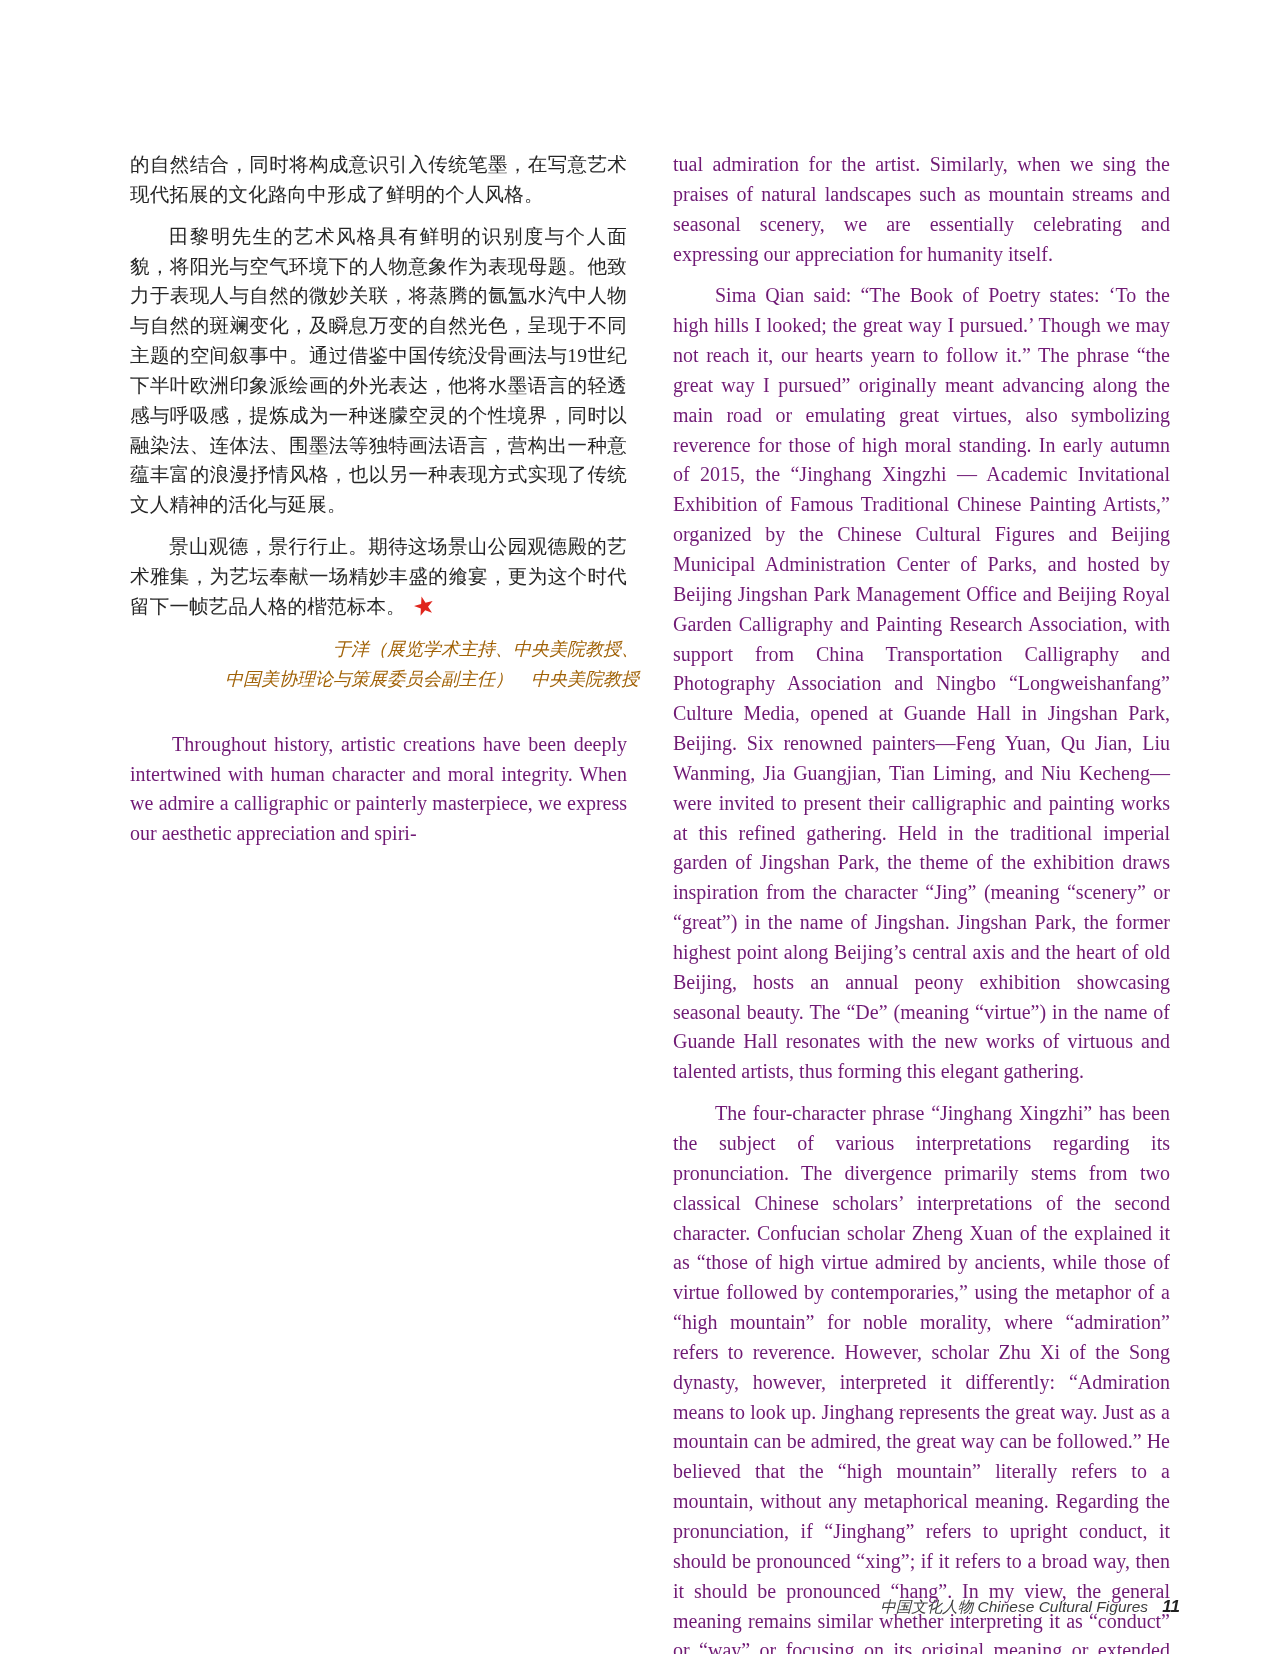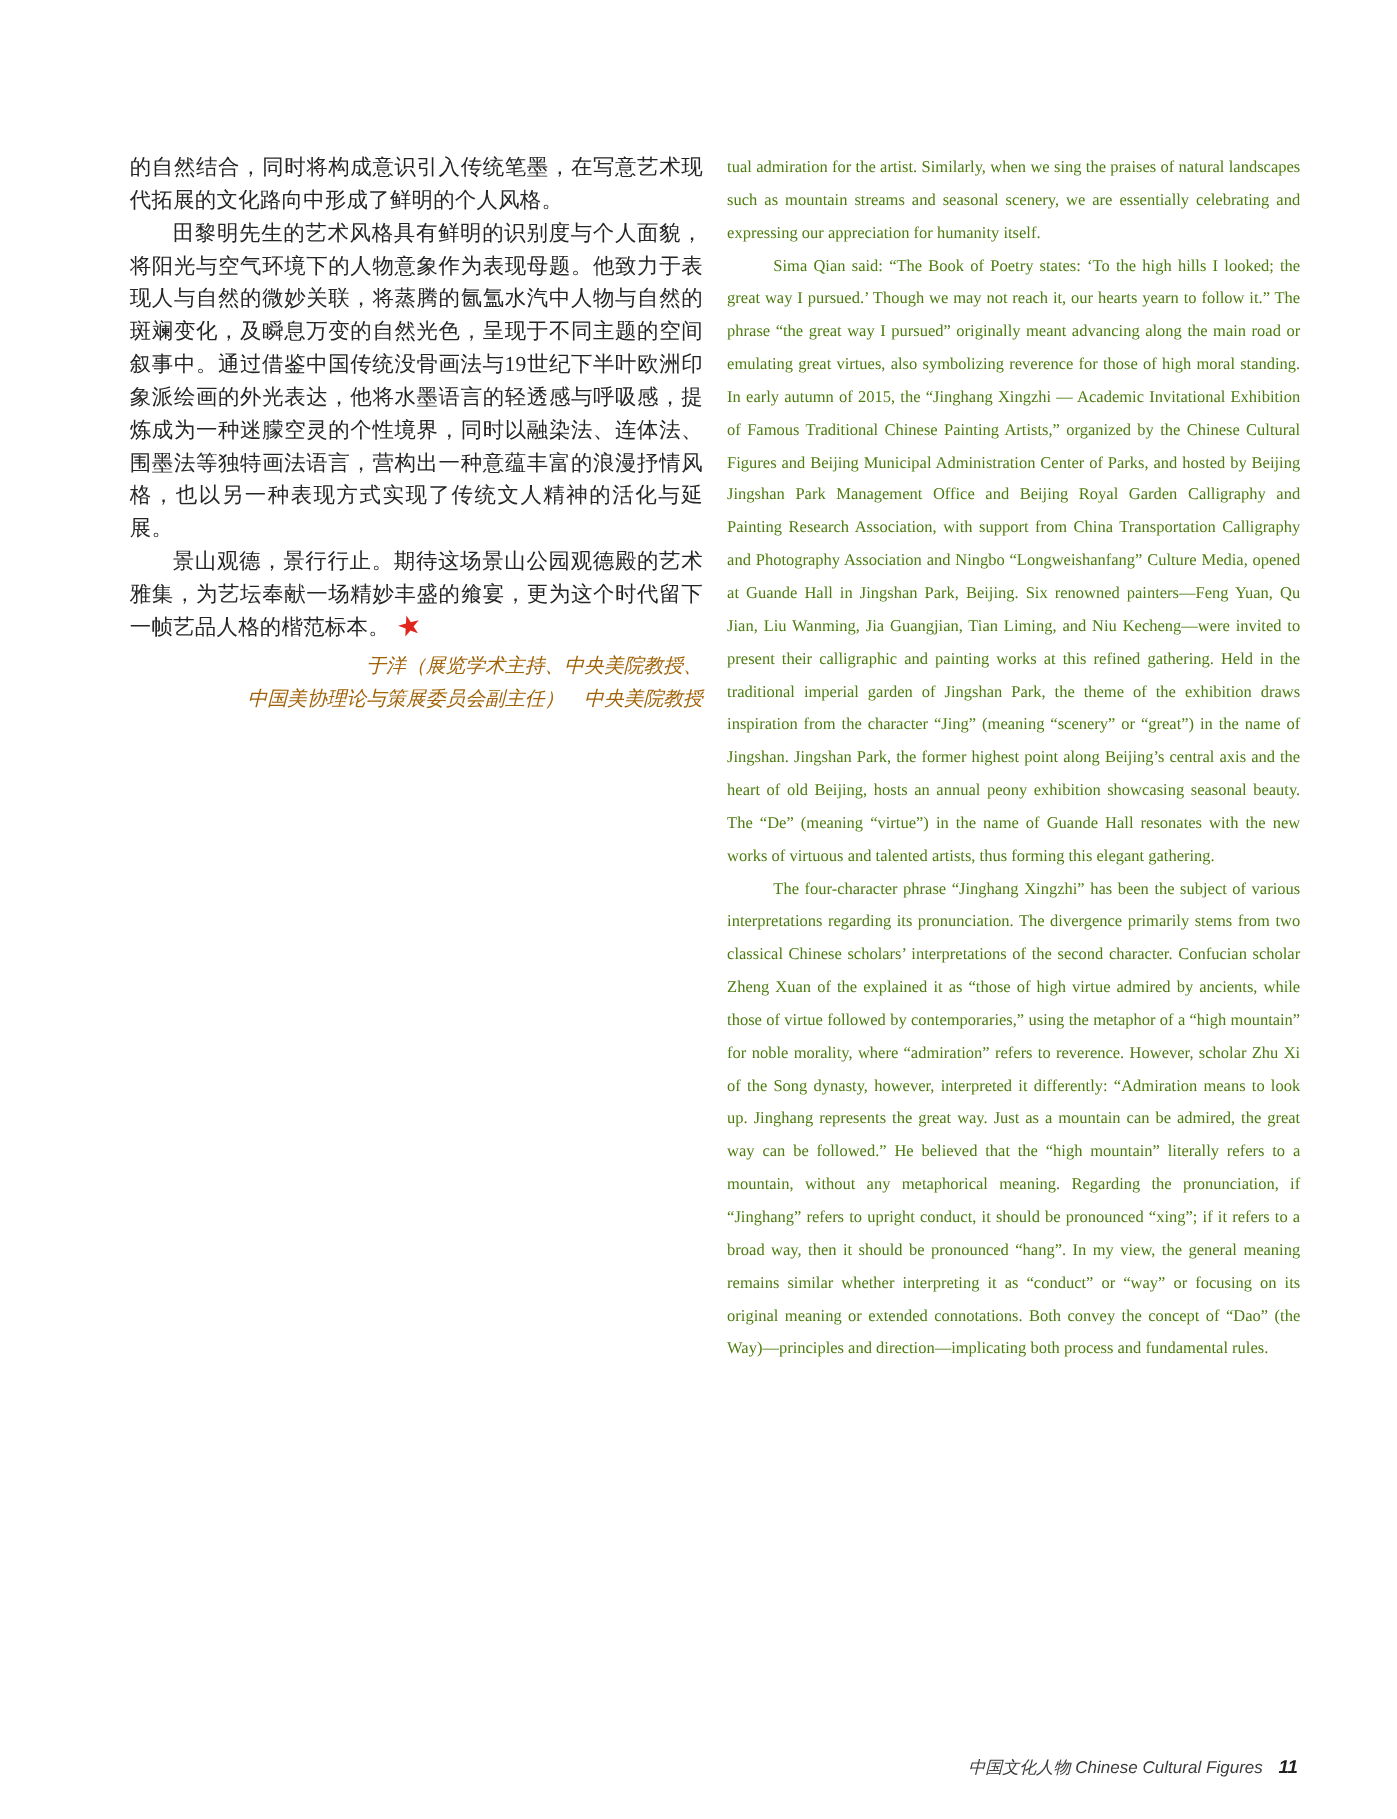--- a/index.html
+++ b/index.html
@@ -16,36 +16,36 @@
 
   .col {
     position: absolute;
     top: 138px;
     width: 521px;
     text-align: justify;
   }
   .col-left  { left: 118px; }
   .col-right { left: 661px; }
 
-  p { margin: 0; }
+  p { margin: 12px; }
 
   .cn {
     font-size: 19.5px;
     line-height: 29.85px;
     text-indent: 2em;
     color: #262626;
     letter-spacing: 0.2px;
   }
   .cn.no-indent { text-indent: 0; }
 
   .en {
-    font-size: 15px;
+    font-size: 20px;
     line-height: 29.85px;
     text-indent: 42px;
-    color: #4d7c0f;
+    color: #701a75;
   }
   .en.no-indent { text-indent: 0; }
 
   .star {
     display: inline-block;
     font-size: 22px;
     line-height: 0;
     margin-left: 7px;
     transform: rotate(-15deg);
     text-indent: 0;
@@ -87,20 +87,21 @@
   <div class="col col-left">
     <p class="cn no-indent" lang="zh">的自然结合，同时将构成意识引入传统笔墨，在写意艺术现代拓展的文化路向中形成了鲜明的个人风格。</p>
     <p class="cn" lang="zh">田黎明先生的艺术风格具有鲜明的识别度与个人面貌，将阳光与空气环境下的人物意象作为表现母题。他致力于表现人与自然的微妙关联，将蒸腾的氤氲水汽中人物与自然的斑斓变化，及瞬息万变的自然光色，呈现于不同主题的空间叙事中。通过借鉴中国传统没骨画法与19世纪下半叶欧洲印象派绘画的外光表达，他将水墨语言的轻透感与呼吸感，提炼成为一种迷朦空灵的个性境界，同时以融染法、连体法、围墨法等独特画法语言，营构出一种意蕴丰富的浪漫抒情风格，也以另一种表现方式实现了传统文人精神的活化与延展。</p>
     <p class="cn" lang="zh"><span>景山观德，景行行止。期待这场景山公园观德殿的艺术雅集，为艺坛奉献一场精妙丰盛的飨宴，更为这个时代留下一帧艺品人格的楷范标本。</span><span class="star" style="color: rgb(224, 37, 28);">★</span></p>
 
     <div class="attribution-block">
       <div class="attribution" lang="zh">于洋（展览学术主持、中央美院教授、</div>
       <div class="attribution" lang="zh">中国美协理论与策展委员会副主任）　中央美院教授</div>
     </div>
 
+    <p class="en en-left">Throughout history, artistic creations have been deeply intertwined with human character and moral integrity. When we admire a calligraphic or painterly masterpiece, we express our aesthetic appreciation and spiri-</p>
   </div>
 
   <div class="col col-right">
     <p class="en no-indent">tual admiration for the artist. Similarly, when we sing the praises of natural landscapes such as mountain streams and seasonal scenery, we are essentially celebrating and expressing our appreciation for humanity itself.</p>
     <p class="en">Sima Qian said: “The Book of Poetry states: ‘To the high hills I looked; the great way I pursued.’ Though we may not reach it, our hearts yearn to follow it.” The phrase “the great way I pursued” originally meant advancing along the main road or emulating great virtues, also symbolizing reverence for those of high moral standing. In early autumn of 2015, the “Jinghang Xingzhi — Academic Invitational Exhibition of Famous Traditional Chinese Painting Artists,” organized by the Chinese Cultural Figures and Beijing Municipal Administration Center of Parks, and hosted by Beijing Jingshan Park Management Office and Beijing Royal Garden Calligraphy and Painting Research Association, with support from China Transportation Calligraphy and Photography Association and Ningbo “Longweishanfang” Culture Media, opened at Guande Hall in Jingshan Park, Beijing. Six renowned painters—Feng Yuan, Qu Jian, Liu Wanming, Jia Guangjian, Tian Liming, and Niu Kecheng—were invited to present their calligraphic and painting works at this refined gathering. Held in the traditional imperial garden of Jingshan Park, the theme of the exhibition draws inspiration from the character “Jing” (meaning “scenery” or “great”) in the name of Jingshan. Jingshan Park, the former highest point along Beijing’s central axis and the heart of old Beijing, hosts an annual peony exhibition showcasing seasonal beauty. The “De” (meaning “virtue”) in the name of Guande Hall resonates with the new works of virtuous and talented artists, thus forming this elegant gathering.</p>
     <p class="en">The four-character phrase “Jinghang Xingzhi” has been the subject of various interpretations regarding its pronunciation. The divergence primarily stems from two classical Chinese scholars’ interpretations of the second character. Confucian scholar Zheng Xuan of the explained it as “those of high virtue admired by ancients, while those of virtue followed by contemporaries,” using the metaphor of a “high mountain” for noble morality, where “admiration” refers to reverence. However, scholar Zhu Xi of the Song dynasty, however, interpreted it differently: “Admiration means to look up. Jinghang represents the great way. Just as a mountain can be admired, the great way can be followed.” He believed that the “high mountain” literally refers to a mountain, without any metaphorical meaning. Regarding the pronunciation, if “Jinghang” refers to upright conduct, it should be pronounced “xing”; if it refers to a broad way, then it should be pronounced “hang”. In my view, the general meaning remains similar whether interpreting it as “conduct” or “way” or focusing on its original meaning or extended connotations. Both convey the concept of “Dao” (the Way)—principles and direction—implicating both process and fundamental rules.</p>
   </div>
 
   <div class="footer">
     <span>中国文化人物</span>

